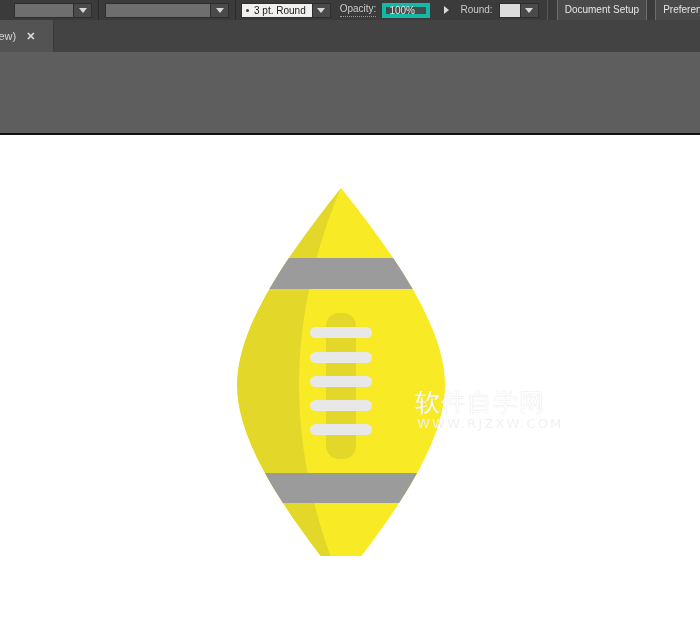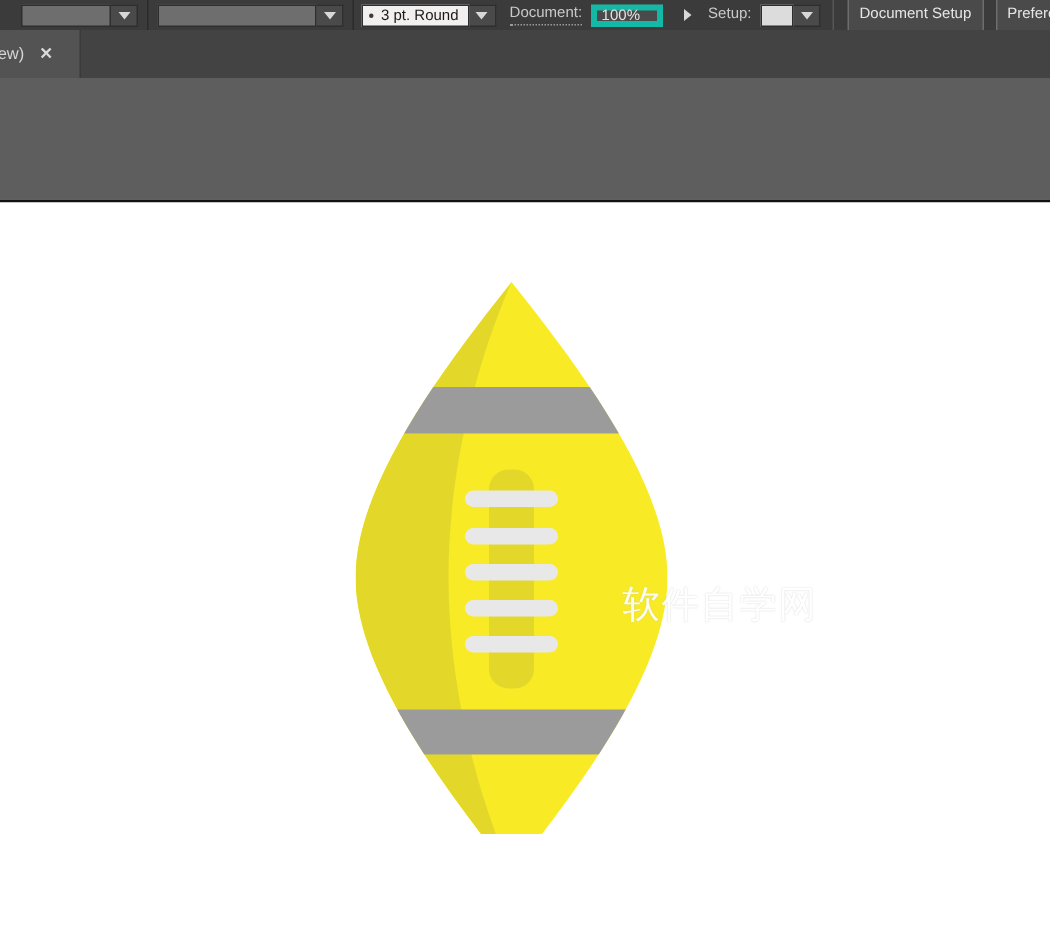--- a/index.html
+++ b/index.html
@@ -297,35 +297,35 @@
         <span class="stroke-dot"></span>
         <span>3 pt. Round</span>
       </div>
       <div class="drop-btn">
         <span class="chev"></span>
       </div>
     </div>
 
     <div style="width:9px;flex:0 0 auto;"></div>
 
-    <span class="ctl-label dotted">Document:</span>
+    <span class="ctl-label dotted">Opacity:</span>
 
     <div style="width:6px;flex:0 0 auto;"></div>
 
     <div class="num-field">
       <span>100%</span>
     </div>
 
     <div style="width:8px;flex:0 0 auto;"></div>
     <div class="arrow-btn">
       <span class="arrow-glyph"></span>
     </div>
     <div style="width:6px;flex:0 0 auto;"></div>
 
-    <span class="ctl-label">Setup:</span>
+    <span class="ctl-label">Round:</span>
 
     <div style="width:6px;flex:0 0 auto;"></div>
 
     <div class="style-swatch"></div>
     <div class="drop-btn">
       <span class="chev"></span>
     </div>
 
     <div style="width:8px;flex:0 0 auto;"></div>
     <div class="ctl-sep light"></div>
@@ -374,16 +374,17 @@
         <rect x="73" y="139" width="62" height="11" rx="5.5" ry="5.5" fill="#e8e8e8"></rect>
         <rect x="73" y="164" width="62" height="11" rx="5.5" ry="5.5" fill="#e8e8e8"></rect>
         <rect x="73" y="188" width="62" height="11" rx="5.5" ry="5.5" fill="#e8e8e8"></rect>
         <rect x="73" y="212" width="62" height="11" rx="5.5" ry="5.5" fill="#e8e8e8"></rect>
         <rect x="73" y="236" width="62" height="11" rx="5.5" ry="5.5" fill="#e8e8e8"></rect>
       </svg>
     </div>
 
     <div class="watermark">
       <div class="wm-cn">软件自学网</div>
+      <div class="wm-url">WWW.RJZXW.COM</div>
     </div>
 
   </div>
 </div>
 
 </body></html>

